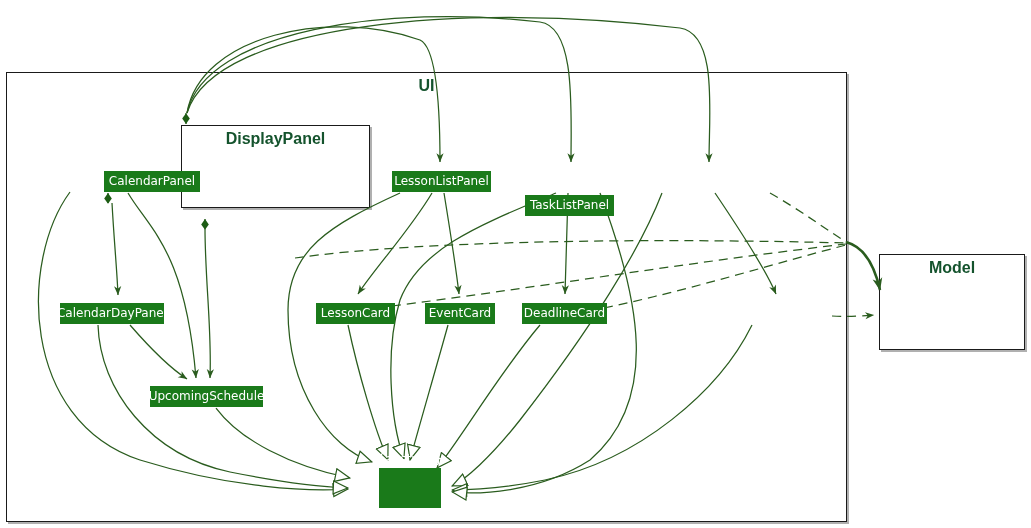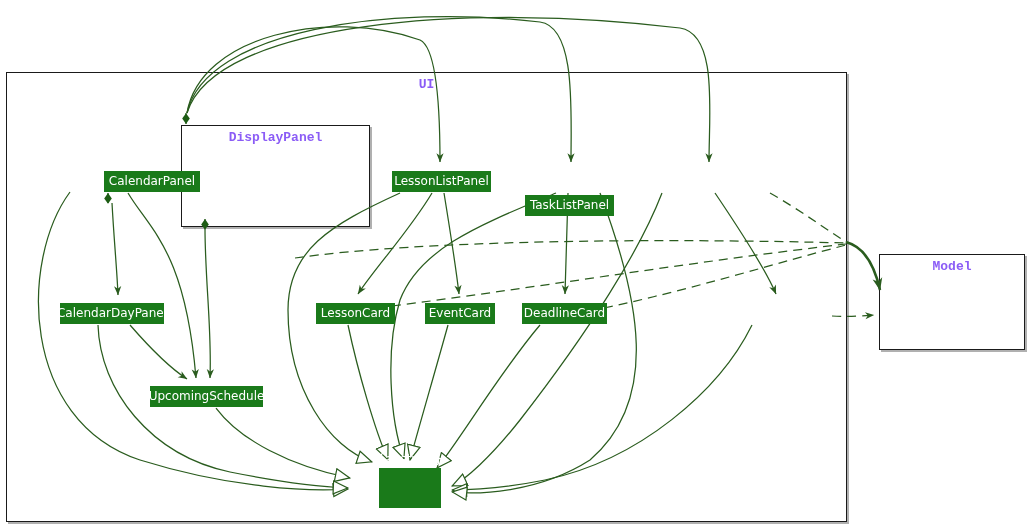--- a/index.html
+++ b/index.html
@@ -16,23 +16,23 @@
     position:absolute;
     background:#ffffff;
     border:1px solid #1a1a1a;
     box-shadow:2px 2px 0 0 #b0b0b0;
     box-sizing:border-box;
   }
   .package > .pkg-title{
     position:absolute;left:0;right:0;top:4px;
     text-align:center;
     font-weight:bold;
-    font-size:13px;
-    color:#8b5cf6;
-    font-family:Liberation Mono, monospace;
+    font-size:16px;
+    color:#14532d;
+    font-family:Liberation Sans, sans-serif;
   }
 
   
   .cls{
     position:absolute;
     background:#1a7a1a;
     color:#ffffff;
     font-size:12px;
     font-family:"DejaVu Sans", sans-serif;
     display:flex;
@@ -53,21 +53,21 @@
 <div id="stage">
 
   <div class="package" style="left:6px;top:72px;width:841px;height:450px;">
     <div class="pkg-title">UI</div>
   </div>
 
   <div class="package" style="left:879px;top:254px;width:146px;height:96px;">
     <div class="pkg-title">Model</div>
   </div>
 
-  <div class="package" style="left:181px;top:125px;width:189px;height:102px;">
+  <div class="package" style="left:181px;top:125px;width:189px;height:83px;">
     <div class="pkg-title">DisplayPanel</div>
   </div>
 
   <svg id="wires" viewBox="0 0 1031 528" xmlns="http://www.w3.org/2000/svg">
     <defs>
       <marker id="arw" markerWidth="11" markerHeight="11" refX="9.4" refY="4" orient="auto" markerUnits="userSpaceOnUse">
         <path d="M0.6,0.4 L9.6,4 L0.6,7.6 L3.2,4 Z" fill="#2a5c1e"></path>
       </marker>
       <marker id="arwBig" markerWidth="15" markerHeight="15" refX="12.5" refY="5.5" orient="auto" markerUnits="userSpaceOnUse">
         <path d="M0.6,0.6 L13,5.5 L0.6,10.4 L4,5.5 Z" fill="#2a5c1e"></path>

